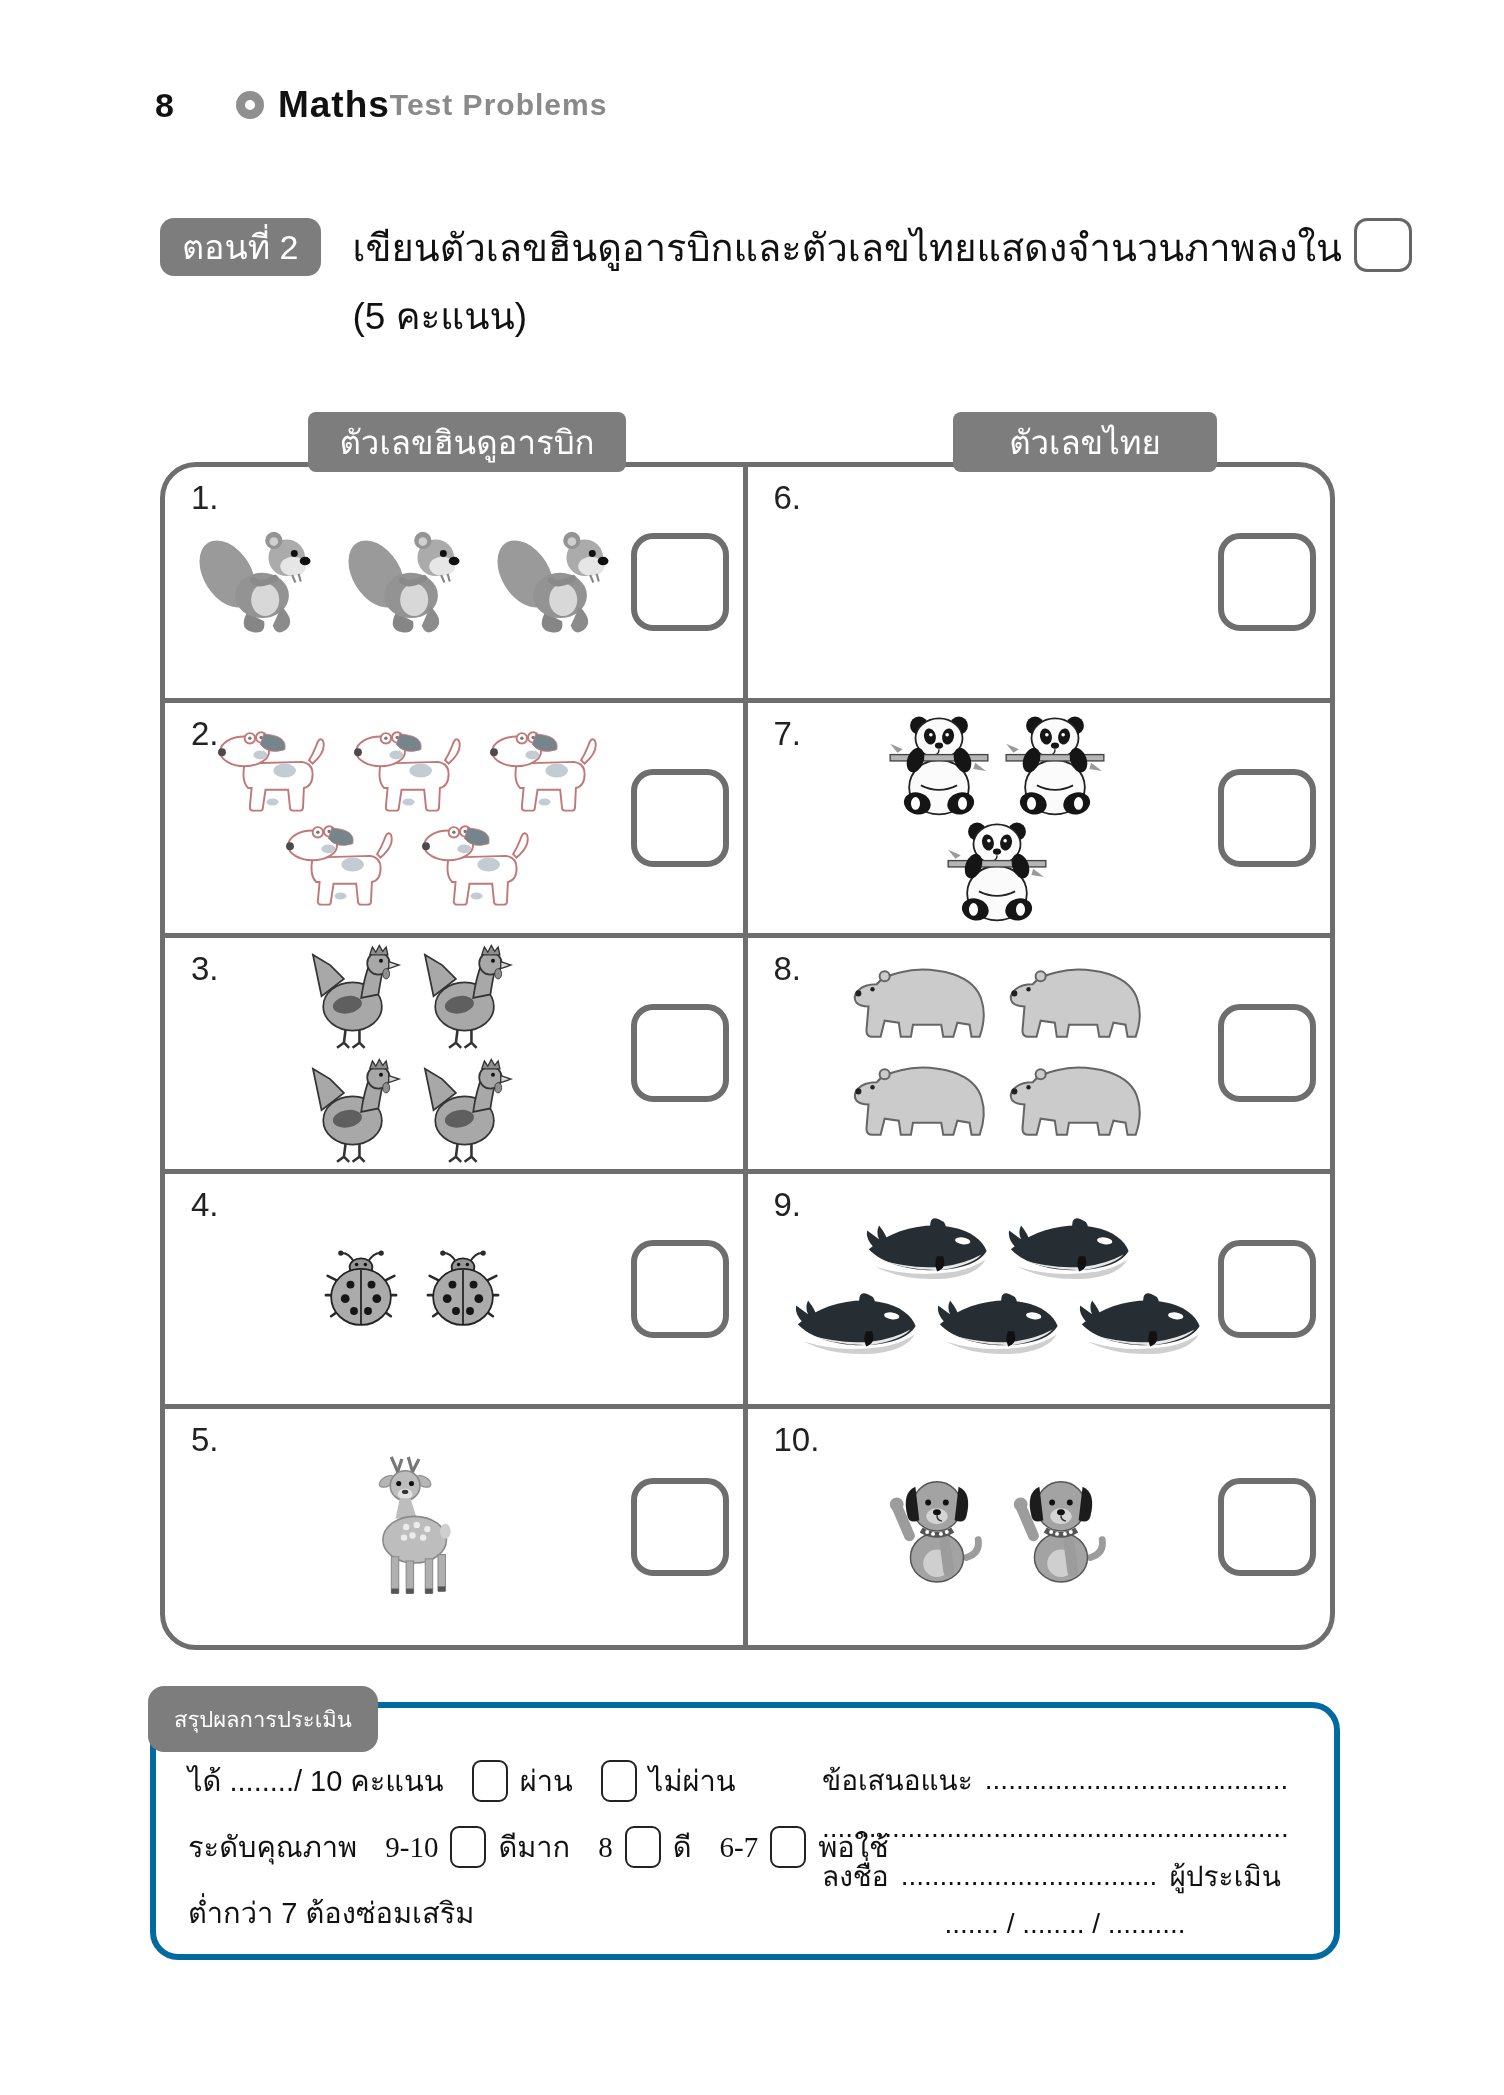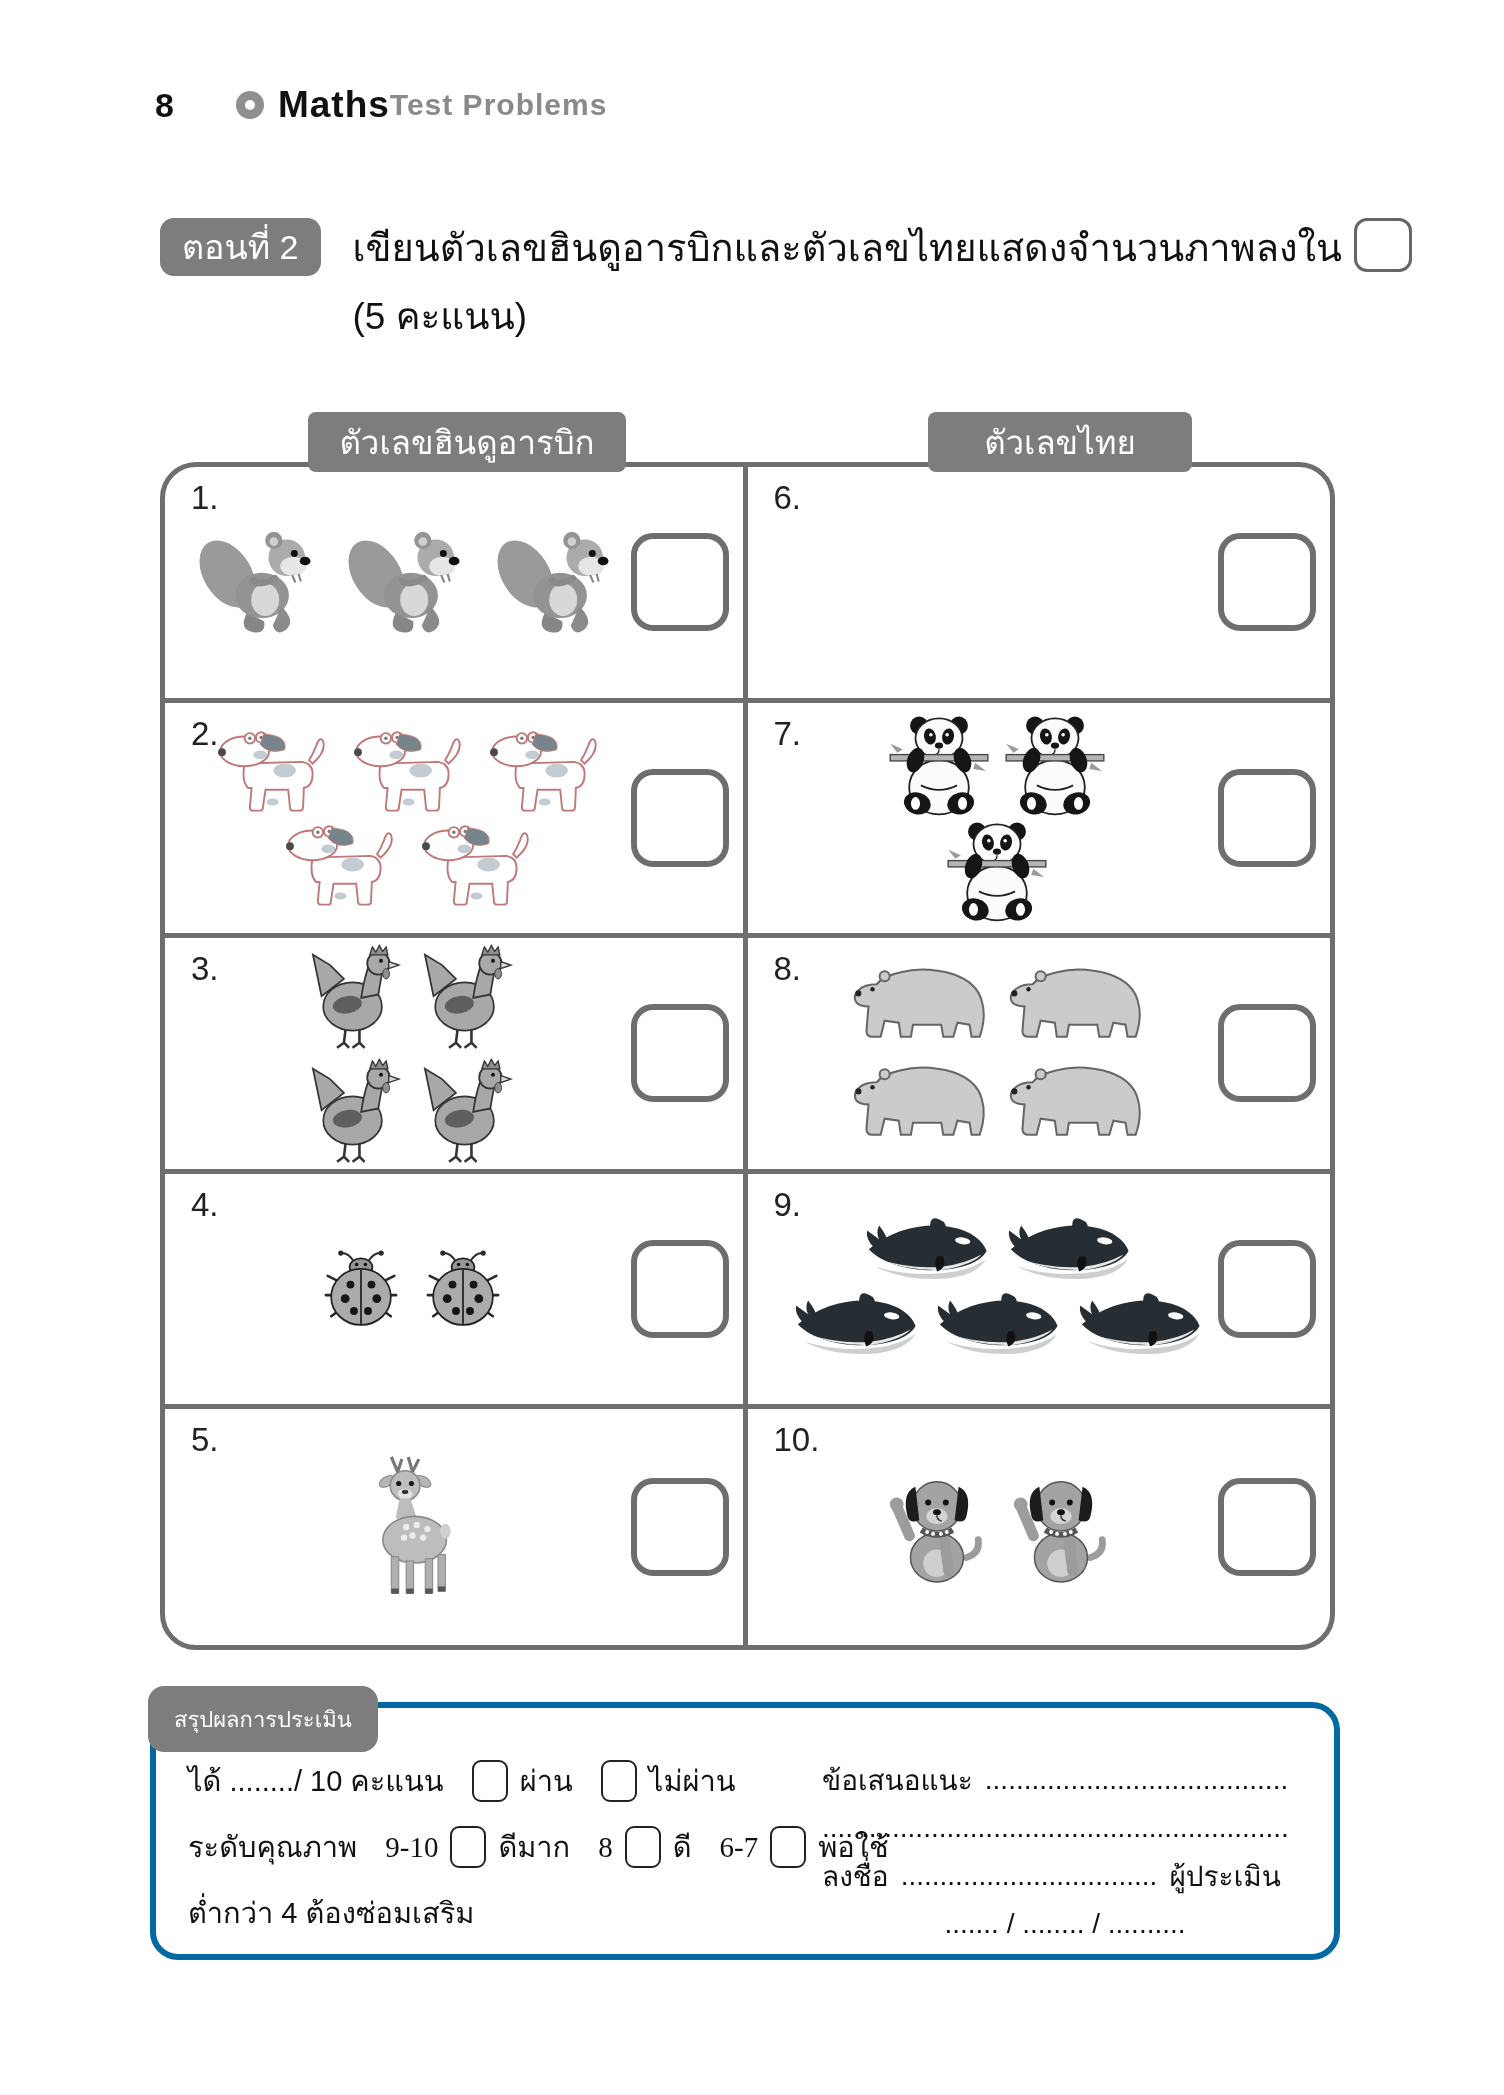--- a/index.html
+++ b/index.html
@@ -17,21 +17,21 @@
   .badge{background:#7d7d7d;color:#ffffff;font-size:34px;border-radius:14px;padding:0 22px;height:58px;display:flex;align-items:center;flex:0 0 auto;}
   .instr-text{font-size:38px;line-height:1.25;}
   .line1{display:flex;align-items:flex-end;gap:12px;white-space:nowrap;}
   .inline-box{display:inline-block;width:52px;height:48px;border:3px solid #666;border-radius:13px;background:#fff;}
   .line2{margin-top:22px;font-size:37px;}
 
   
   .table-wrap{position:absolute;left:160px;top:462px;width:1175px;height:1188px;}
   .tab{position:absolute;background:#7d7d7d;color:#fff;display:flex;align-items:center;justify-content:center;border-radius:8px;font-size:33px;z-index:3;}
   .tab-l{left:148px;top:-50px;width:318px;height:60px;}
-  .tab-r{left:768px;top:-50px;width:264px;height:60px;}
+  .tab-r{left:793px;top:-50px;width:264px;height:60px;}
   .grid{position:absolute;inset:0;border:5px solid #6e6e6e;border-radius:36px;display:grid;
         grid-template-columns:1fr 1fr;grid-template-rows:repeat(5,1fr);grid-auto-flow:column;
         overflow:hidden;background:#fff;}
   .cell{position:relative;border-bottom:5px solid #6e6e6e;}
   .cell:nth-child(5n){border-bottom:none;}
   .cell:nth-child(-n+5){border-right:5px solid #6e6e6e;}
   .cell-num{position:absolute;left:26px;top:12px;font-size:33px;color:#222;}
   .animals{position:absolute;left:48px;right:132px;top:8px;bottom:8px;display:flex;flex-direction:column;
            align-items:center;justify-content:center;gap:2px;}
   .animal-row{display:flex;align-items:center;justify-content:center;gap:14px;}
@@ -443,21 +443,21 @@
           <span class="gap-l">9-10</span>
           <span class="cb"></span>
           <span>ดีมาก</span>
           <span class="gap-l">8</span>
           <span class="cb"></span>
           <span>ดี</span>
           <span class="gap-l">6-7</span>
           <span class="cb"></span>
           <span>พอใช้</span>
         </div>
-        <div class="sum-line">ต่ำกว่า 4 ต้องซ่อมเสริม</div>
+        <div class="sum-line">ต่ำกว่า 7 ต้องซ่อมเสริม</div>
       </div>
       <div class="sum-right">
         <div class="sum-line">
           <span>ข้อเสนอแนะ</span>
           <span class="dots">.......................................</span>
         </div>
         <div class="sum-line dots">............................................................</div>
         <div class="sum-line">
           <span>ลงชื่อ</span>
           <span class="dots">.................................</span>

